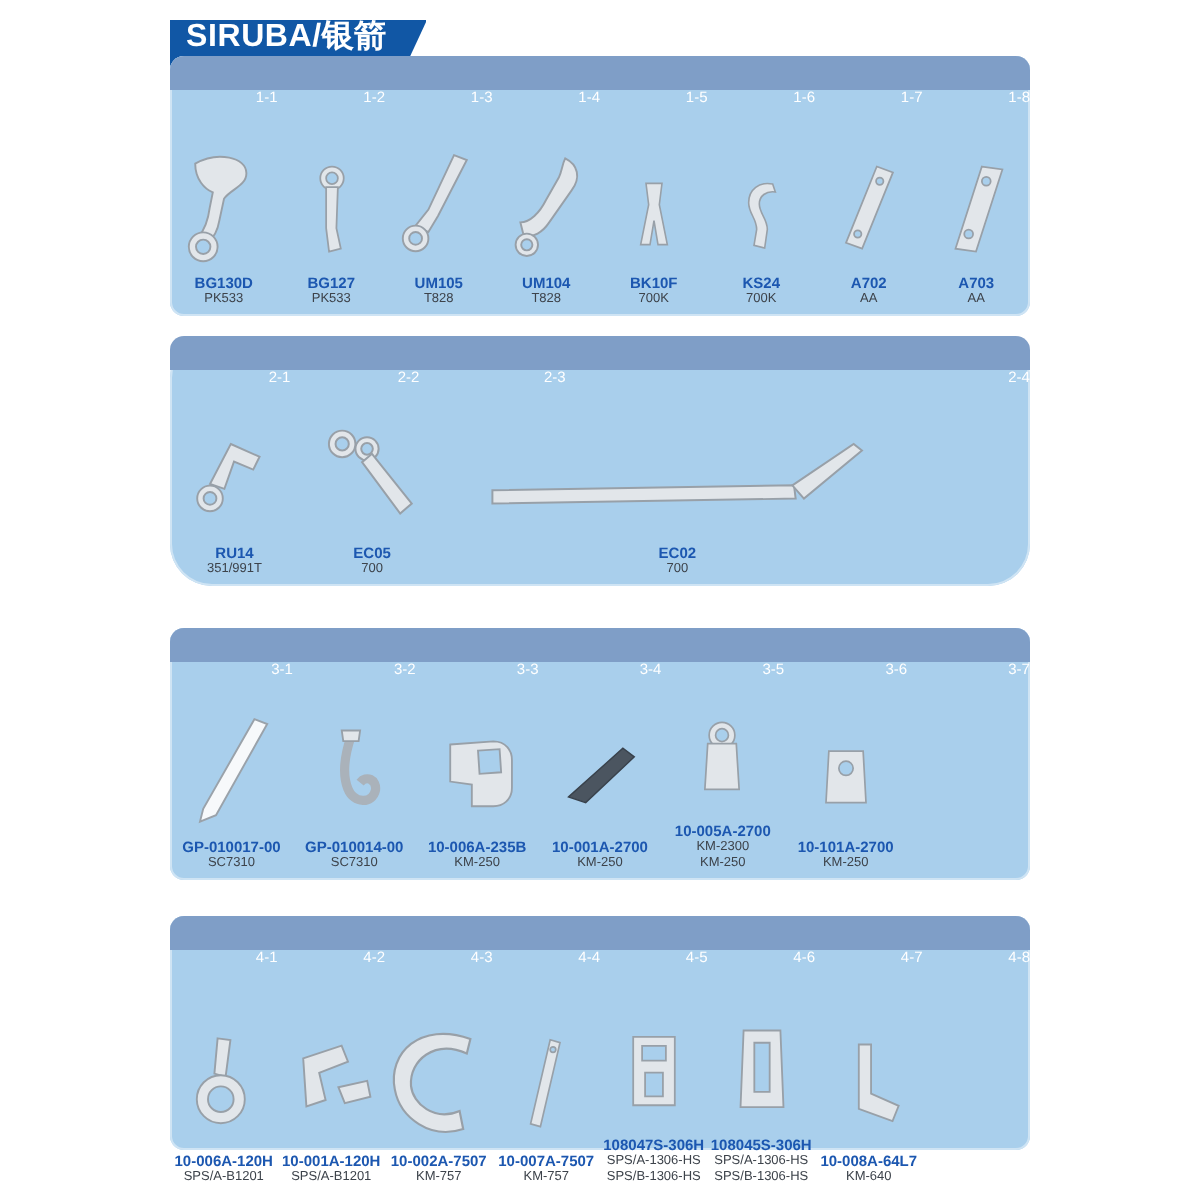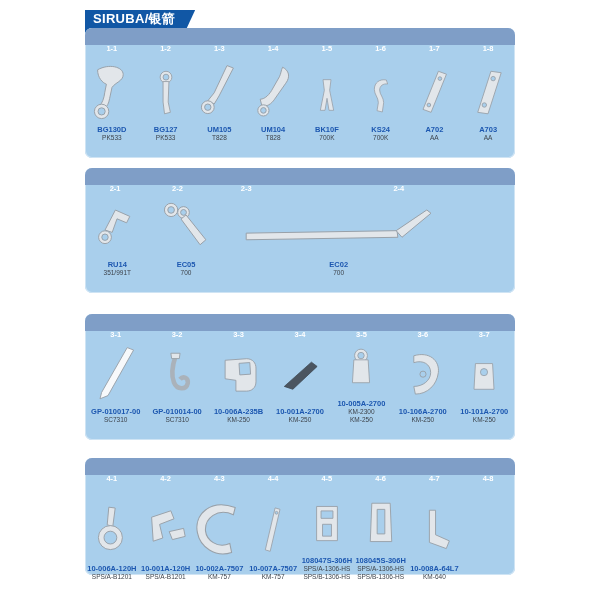--- a/index.html
+++ b/index.html
@@ -1,53 +1,53 @@
 <!DOCTYPE html>
 <html><head>
 <meta charset="utf-8">
 <style>
   html,body{margin:0;padding:0;}
   body{width:600px;height:600px;background:#ffffff;font-family:"Liberation Sans",sans-serif;overflow:hidden;}
   .page{position:relative;width:600px;height:600px;background:#ffffff;}
 
   .banner{
     position:absolute;left:85px;height:28px;line-height:18px;
-    background:#1157a5;color:#ffffff;font-weight:bold;font-size:13px;
+    background:#1157a5;color:#ffffff;font-weight:bold;font-size:16px;
     padding:0 20px 0 8px;letter-spacing:0.3px;
     clip-path:polygon(0 0,100% 0,calc(100% - 13px) 100%,0 100%);
     box-sizing:border-box;white-space:nowrap;
   }
   .banner1{top:10px;}
   .banner3{top:296px;}
 
   .panel{
     position:absolute;left:85px;width:430px;background:#a9cfec;
     border-radius:7px;box-shadow:0 0 0 1px #cfe4f4 inset;
   }
   .panel1{top:28px;height:130px;}
-  .panel2{top:168px;height:125px;}
+  .panel2{top:168px;height:125px;border-radius:21px;}
   .panel3{top:314px;height:126px;}
   .panel4{top:458px;height:117px;}
 
   .band{
     height:17px;display:flex;align-items:center;
     background:#7f9ec7;border-radius:7px 7px 0 0;
   }
   .band .num{
-    text-align:center;color:#ffffff;font-size:7.5px;font-weight:bold;margin-top:24px;
+    text-align:right;color:#ffffff;font-size:7.5px;font-weight:normal;margin-top:24px;
   }
   .cells{display:flex;align-items:stretch;}
   .panel1 .cells{height:113px;}
   .panel2 .cells{height:108px;}
   .panel3 .cells{height:109px;}
   .panel4 .cells{height:122px;}
 
   .cell{
     display:flex;flex-direction:column;justify-content:flex-end;align-items:center;
-    padding-bottom:16px;box-sizing:border-box;min-width:0;
+    padding-bottom:4px;box-sizing:border-box;min-width:0;
   }
   .c8{width:12.5%;}
   .c7{width:14.285%;}
   .cw1{width:14%;} .cw2{width:15%;} .cw3{width:17%;} .cw4{width:54%;}
 
   .part{display:block;margin-bottom:2px;}
   .code{
     font-size:7.5px;font-weight:bold;color:#1c57b0;line-height:9px;
     white-space:nowrap;text-align:center;
   }
@@ -380,27 +380,20 @@
       </div>
       <div class="cell c7">
         <svg class="part" width="44" height="50">
             <use href="#s-tab"></use>
           </svg>
         <div class="code">10-005A-2700</div>
         <div class="sub">KM-2300</div>
         <div class="sub">KM-250</div>
       </div>
       <div class="cell c7">
-        <svg class="part" width="46" height="54">
-            <use href="#s-guard2"></use>
-          </svg>
-        <div class="code">10-106A-2700</div>
-        <div class="sub">KM-250</div>
-      </div>
-      <div class="cell c7">
         <svg class="part" width="44" height="50">
             <use href="#s-tab2"></use>
           </svg>
         <div class="code">10-101A-2700</div>
         <div class="sub">KM-250</div>
       </div>
     </div>
   </div>
 
   <div class="panel panel4">

